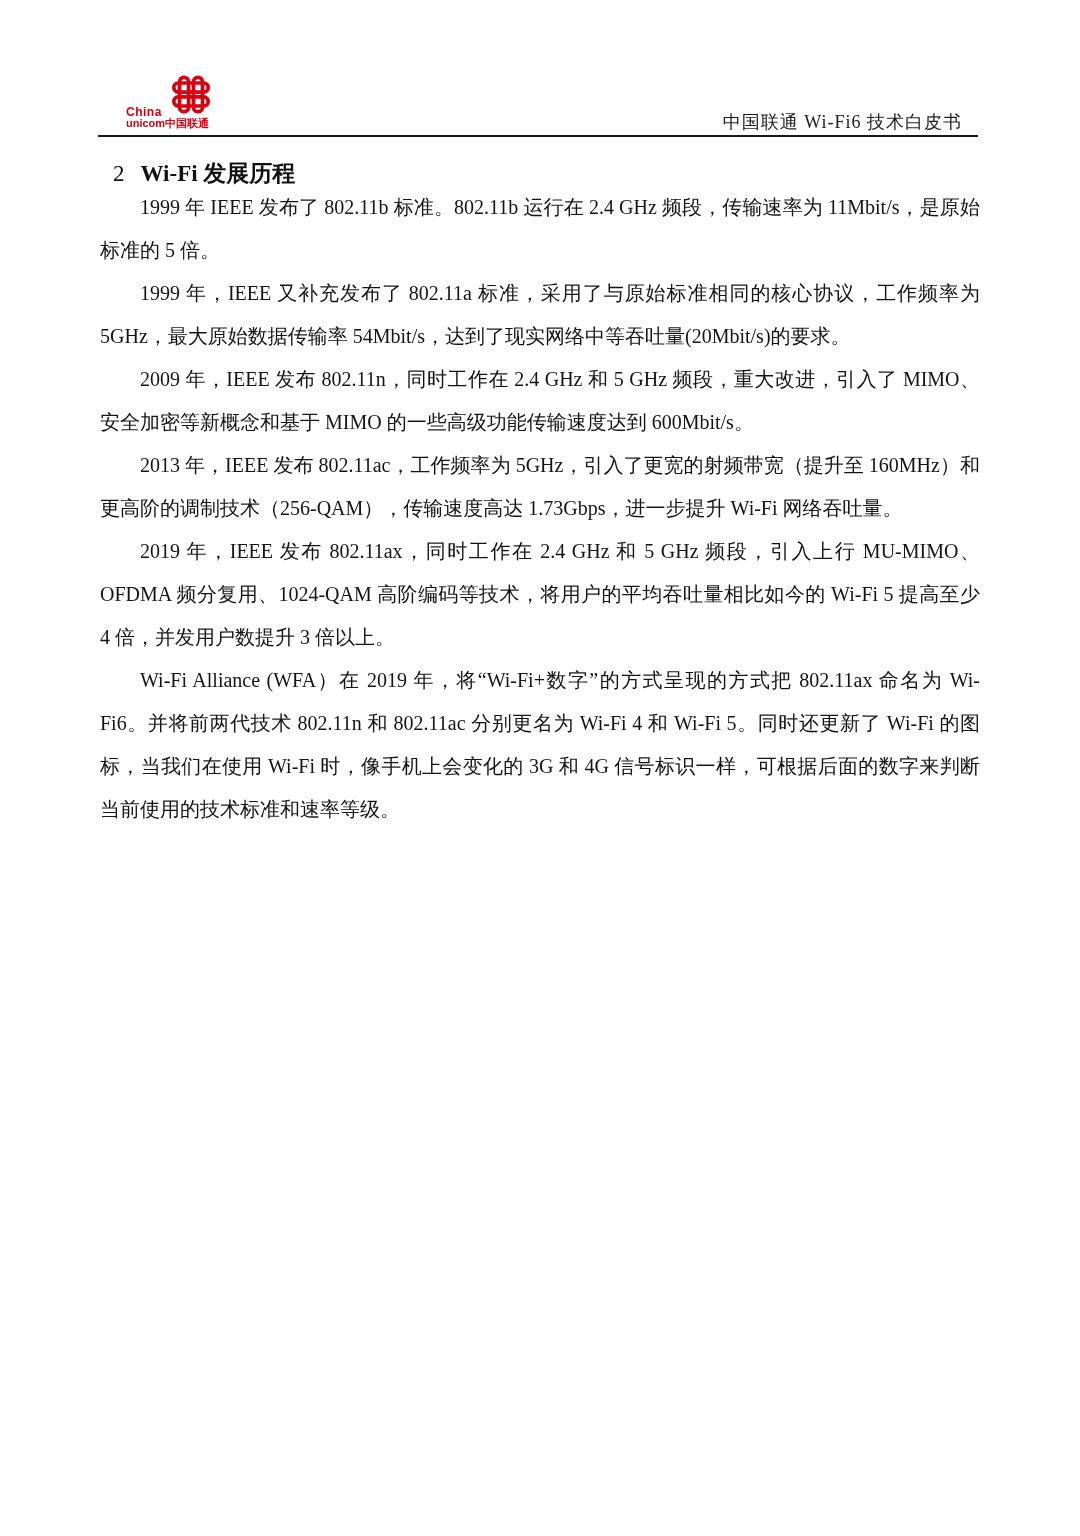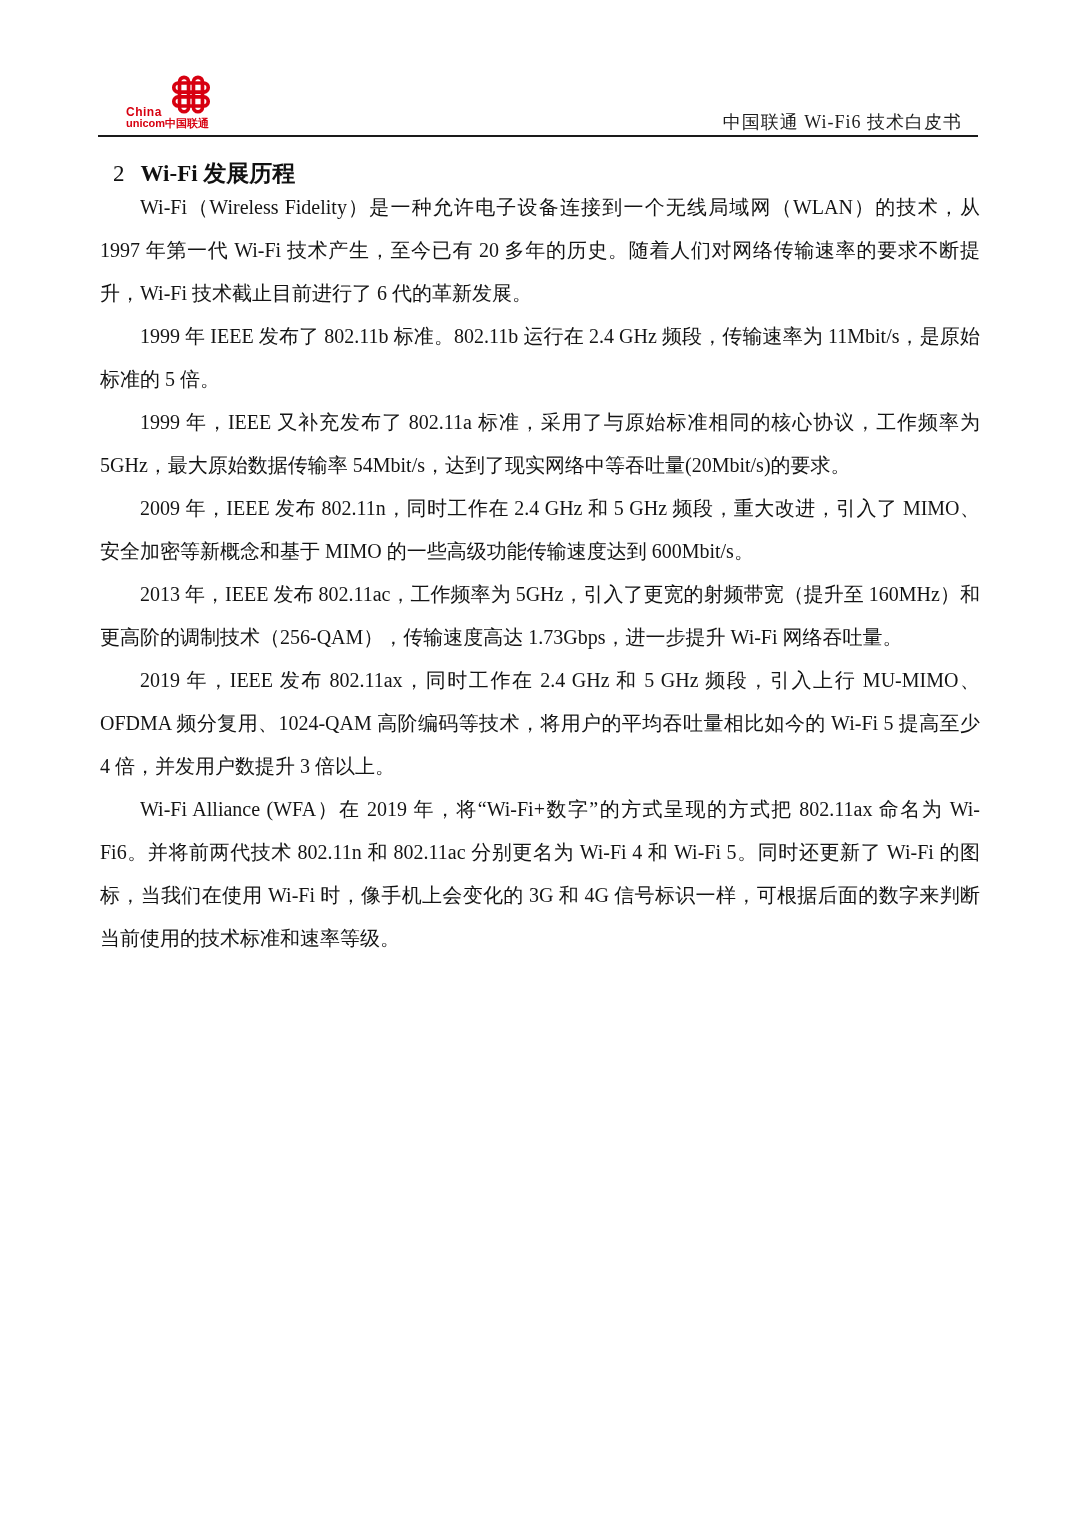--- a/index.html
+++ b/index.html
@@ -73,21 +73,20 @@
     </div>
     <div class="doc-title">中国联通 Wi-Fi6 技术白皮书</div>
     <div class="header-rule"></div>
   </div>
 
   <h2 class="section-heading">
     <span class="sec-num">2</span><span class="sec-title">Wi-Fi 发展历程</span>
   </h2>
 
   <div class="content">
-    <p>Wi-Fi（Wireless Fidelity）是一种允许电子设备连接到一个无线局域网（WLAN）的技术，从 1997 年第一代 Wi-Fi 技术产生，至今已有 20 多年的历史。随着人们对网络传输速率的要求不断提升，Wi-Fi 技术截止目前进行了 6 代的革新发展。</p>
     <p>1999 年 IEEE 发布了 802.11b 标准。802.11b 运行在 2.4 GHz 频段，传输速率为 11Mbit/s，是原始标准的 5 倍。</p>
     <p>1999 年，IEEE 又补充发布了 802.11a 标准，采用了与原始标准相同的核心协议，工作频率为 5GHz，最大原始数据传输率 54Mbit/s，达到了现实网络中等吞吐量(20Mbit/s)的要求。</p>
     <p>2009 年，IEEE 发布 802.11n，同时工作在 2.4 GHz 和 5 GHz 频段，重大改进，引入了 MIMO、安全加密等新概念和基于 MIMO 的一些高级功能传输速度达到 600Mbit/s。</p>
     <p>2013 年，IEEE 发布 802.11ac，工作频率为 5GHz，引入了更宽的射频带宽（提升至 160MHz）和更高阶的调制技术（256-QAM），传输速度高达 1.73Gbps，进一步提升 Wi-Fi 网络吞吐量。</p>
     <p>2019 年，IEEE 发布 802.11ax，同时工作在 2.4 GHz 和 5 GHz 频段，引入上行 MU-MIMO、OFDMA 频分复用、1024-QAM 高阶编码等技术，将用户的平均吞吐量相比如今的 Wi-Fi 5 提高至少 4 倍，并发用户数提升 3 倍以上。</p>
     <p>Wi-Fi Alliance (WFA）在 2019 年，将“Wi-Fi+数字”的方式呈现的方式把 802.11ax 命名为 Wi-Fi6。并将前两代技术 802.11n 和 802.11ac 分别更名为 Wi-Fi 4 和 Wi-Fi 5。同时还更新了 Wi-Fi 的图标，当我们在使用 Wi-Fi 时，像手机上会变化的 3G 和 4G 信号标识一样，可根据后面的数字来判断当前使用的技术标准和速率等级。</p>
   </div>
 
   <div class="footer">
     <span>第 4 页</span><span class="gap"></span><span>共 26 页</span>

